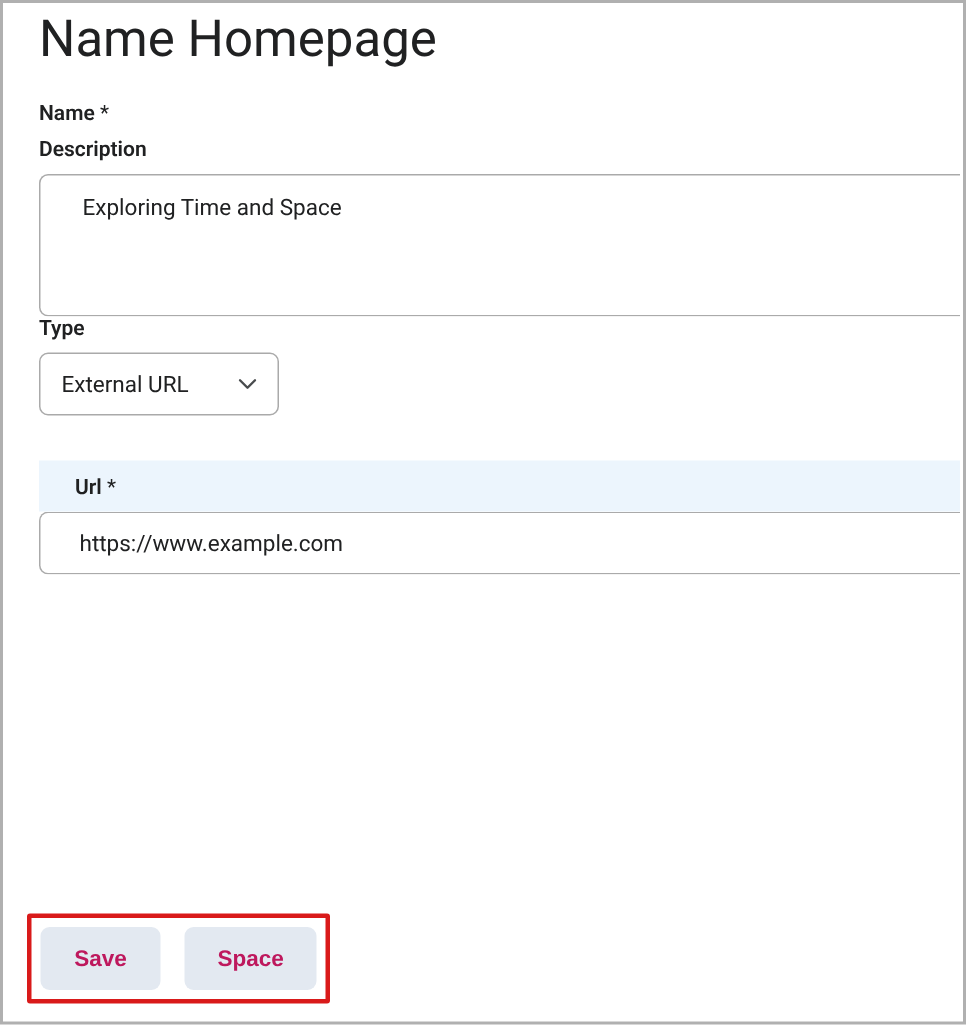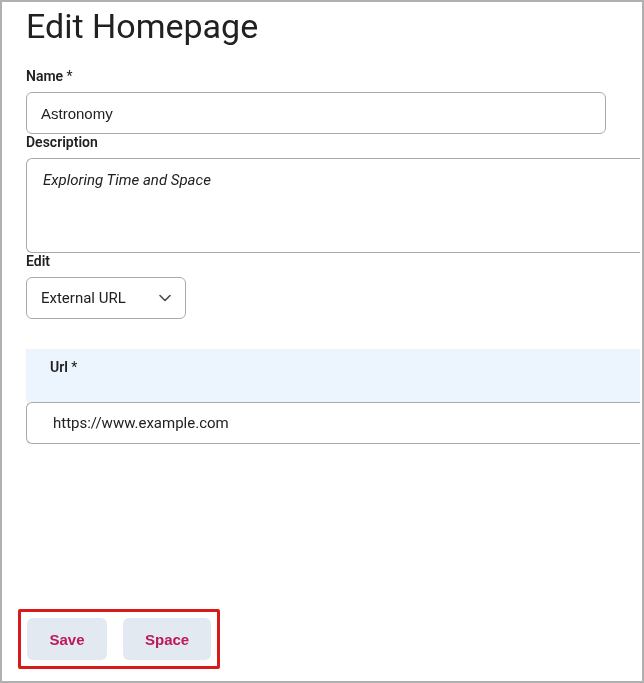--- a/index.html
+++ b/index.html
@@ -44,25 +44,24 @@
     font-size: 15px;
     color: #202122;
     background: #fff;
   }
   .textarea-wrap {
     width: 614px; 
     border: 1px solid #aaa;
     border-radius: 6px 0 0 6px;
     border-right: none;
     min-height: 95px;
-    padding: 12px 16px;
+    padding: 12px 28px;
     font-size: 15px;
     color: #202122;
     background: #fff;
-    font-style: italic;
   }
   .select-wrap {
     width: 160px;
     height: 42px;
     border: 1px solid #aaa;
     border-radius: 6px;
     display: flex;
     align-items: center;
     justify-content: space-between;
     padding: 0 14px;
@@ -81,21 +80,21 @@
     background: #ecf5fd;
     margin: 30px 0 0 0;
     padding: 10px 14px 4px 14px;
     width: 614px;
     position: relative;
     left: 0;
   }
   .url-label-row {
     font-size: 14px;
     font-weight: 600;
-    margin-bottom: 23px;
+    margin-bottom: 4px;
     padding-left: 10px;
   }
   .url-input {
     width: 614px;
     height: 42px;
     border: 1px solid #aaa;
     border-right: none;
     border-radius: 6px 0 0 6px;
     padding: 0 26px;
     font-size: 15px;
@@ -146,37 +145,36 @@
     width: 26px;
     height: 26px;
     pointer-events: none;
   }
   .cursor-icon svg { display: block; }
 </style>
 </head>
 <body>
 
 <div class="page">
-  <h1 class="page-title">Edit Homepage</h1>
+  <h1 class="page-title">Name Homepage</h1>
 
   <div class="field-group">
     <label class="field-label">
       <span>Name</span>
       <span class="req-star">*</span>
     </label>
-    <input type="text" class="text-input" value="Astronomy" style="">
   </div>
 
   <div class="field-group">
     <label class="field-label">Description</label>
     <div class="textarea-wrap">Exploring Time and Space</div>
   </div>
 
   <div class="field-group">
-    <label class="field-label">Edit</label>
+    <label class="field-label">Type</label>
     <div class="select-wrap">
       <span>External URL</span>
       <span class="chevron-down">
         <svg viewBox="0 0 12 12" width="12" height="12">
             <path d="M1 3.5 L6 8.5 L11 3.5" fill="none" stroke="#494c4e" stroke-width="1.6" stroke-linecap="round" stroke-linejoin="round"></path>
           </svg>
       </span>
     </div>
   </div>
 

